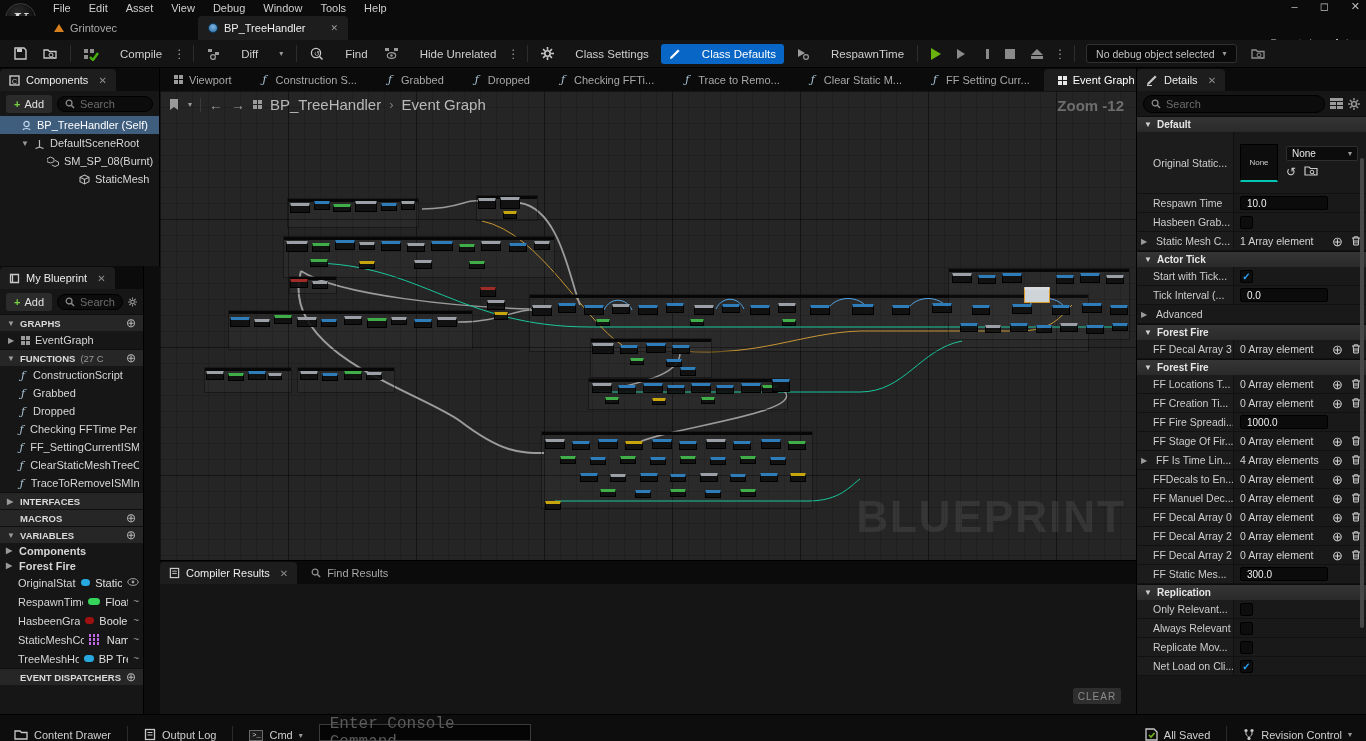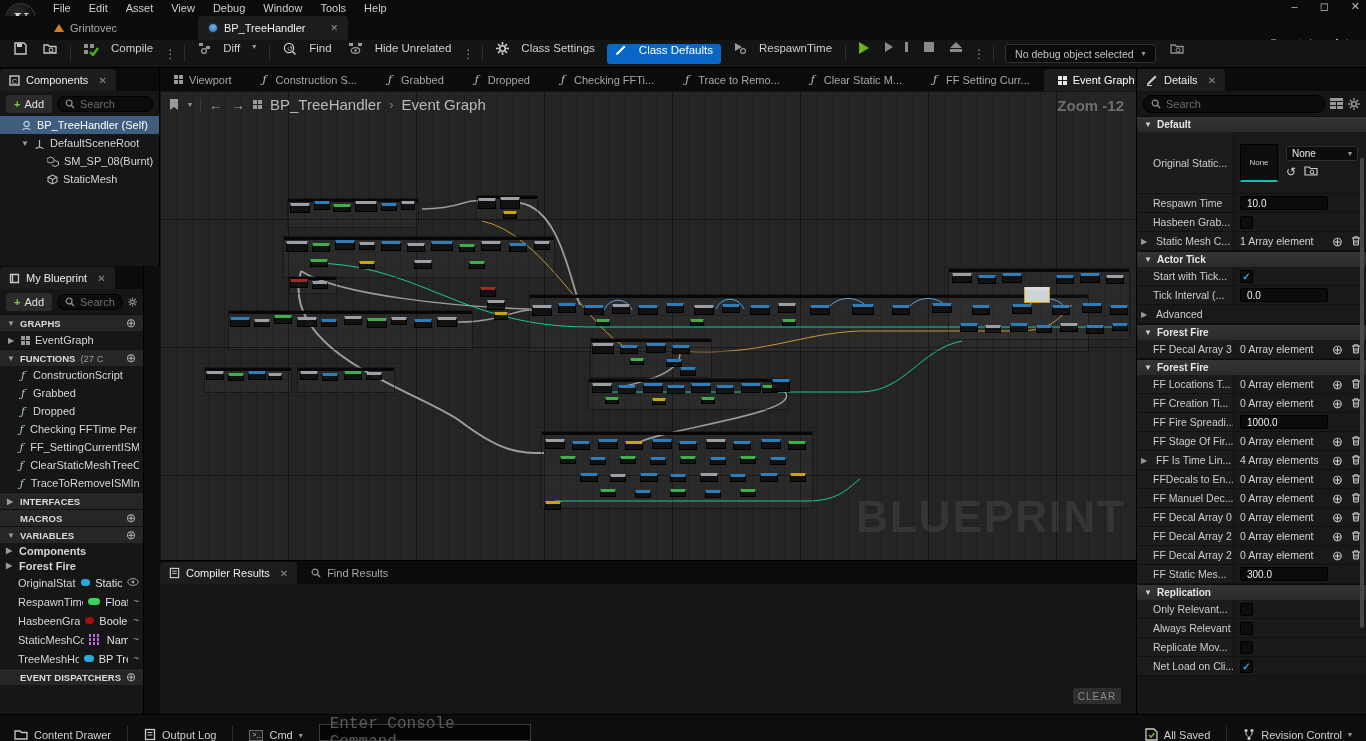--- a/index.html
+++ b/index.html
@@ -16,21 +16,21 @@
   #winctrl{position:absolute;right:6px;top:0;display:flex;gap:22px;color:#bdbdbd;font-size:11px}
   #tabbar{left:0;top:16px;width:1366px;height:24px;background:#0b0b0b}
   .doc-tab{position:absolute;height:24px;display:flex;align-items:center;gap:6px;padding:0 10px;font-size:11px}
   #tab-level{left:44px;color:#a9a9a9}
   #tab-asset{left:198px;width:150px;background:#1d1d1d;border-radius:4px 4px 0 0;color:#efefef}
   .lvl-ico{width:0;height:0;border-left:5px solid transparent;border-right:5px solid transparent;border-bottom:8px solid #d77f1e}
   .bp-ico{width:10px;height:10px;border-radius:50%;background:radial-gradient(circle at 50% 35%,#7fb3e0,#2b6ea8);border:1px solid #0e3a5e}
   #parentclass{position:absolute;right:8px;top:21px;font-size:10.5px;color:#8f8f8f}
   #parentclass b{color:#e2e2e2;font-weight:normal;border-bottom:1px dotted #9a9a9a}
   #toolbar{left:0;top:40px;width:1366px;height:28px;background:#141414;border-bottom:1px solid #000;display:flex;align-items:center;padding:0 6px}
-  .tbtn{display:flex;gap:12px;padding:0 8px;height:24px;color:#cfcfcf;font-size:11.5px}
+  .tbtn{display:flex;align-items:center;gap:21px;padding:0 8px;height:24px;color:#cfcfcf;font-size:11.5px}
   .tdiv{width:1px;height:17px;background:#2c2c2c;margin:0 5px}
   .kebab{color:#9a9a9a;font-size:12px;letter-spacing:0;padding:0 3px}
   .caret{font-size:8px;color:#9a9a9a}
   #classdefaults{background:#0866c6;border-radius:3px;color:#fff;height:20px;margin:0 4px}
   .play{width:0;height:0;border-top:6px solid transparent;border-bottom:6px solid transparent;border-left:10px solid #69b40f}
   .play2{width:0;height:0;border-top:5px solid transparent;border-bottom:5px solid transparent;border-left:8px solid #8a8a8a}
   .vbar{width:3px;height:10px;background:#8a8a8a}
   .stop{width:10px;height:10px;background:#8a8a8a}
   .eject{display:flex;flex-direction:column;align-items:center;gap:1px}
   .eject .t{width:0;height:0;border-left:6px solid transparent;border-right:6px solid transparent;border-bottom:6px solid #8a8a8a}
@@ -289,21 +289,21 @@
         <span class="trunc">DefaultSceneRoot</span>
       </div>
       <div class="trow" style="padding-left: 34px;">
         <span class="exp"></span>
         <svg width="12" height="11" viewBox="0 0 12 11">
           <path d="M3.5 1 7 2.7v3L3.5 7 0 5.7v-3z" fill="none" stroke="#b9b9b9"></path>
           <path d="M8 4.5 11.5 6v3L8 10.5 4.8 9" fill="none" stroke="#b9b9b9"></path>
         </svg>
         <span class="trunc">SM_SP_08(Burnt)</span>
       </div>
-      <div class="trow" style="padding-left: 34px;">
+      <div class="trow" style="padding-left: 34px; margin-left: 32px;">
         <span class="exp"></span>
         <svg width="11" height="11" viewBox="0 0 11 11">
           <path d="M5.5 1 10 3.3v4.4L5.5 10 1 7.7V3.3z" fill="none" stroke="#b9b9b9" stroke-width="1.1"></path>
           <path d="M1 3.3 5.5 5.5 10 3.3M5.5 5.5V10" fill="none" stroke="#b9b9b9" stroke-width="1.1"></path>
         </svg>
         <span class="trunc">StaticMesh</span>
       </div>
     </div>
 </div>
 

